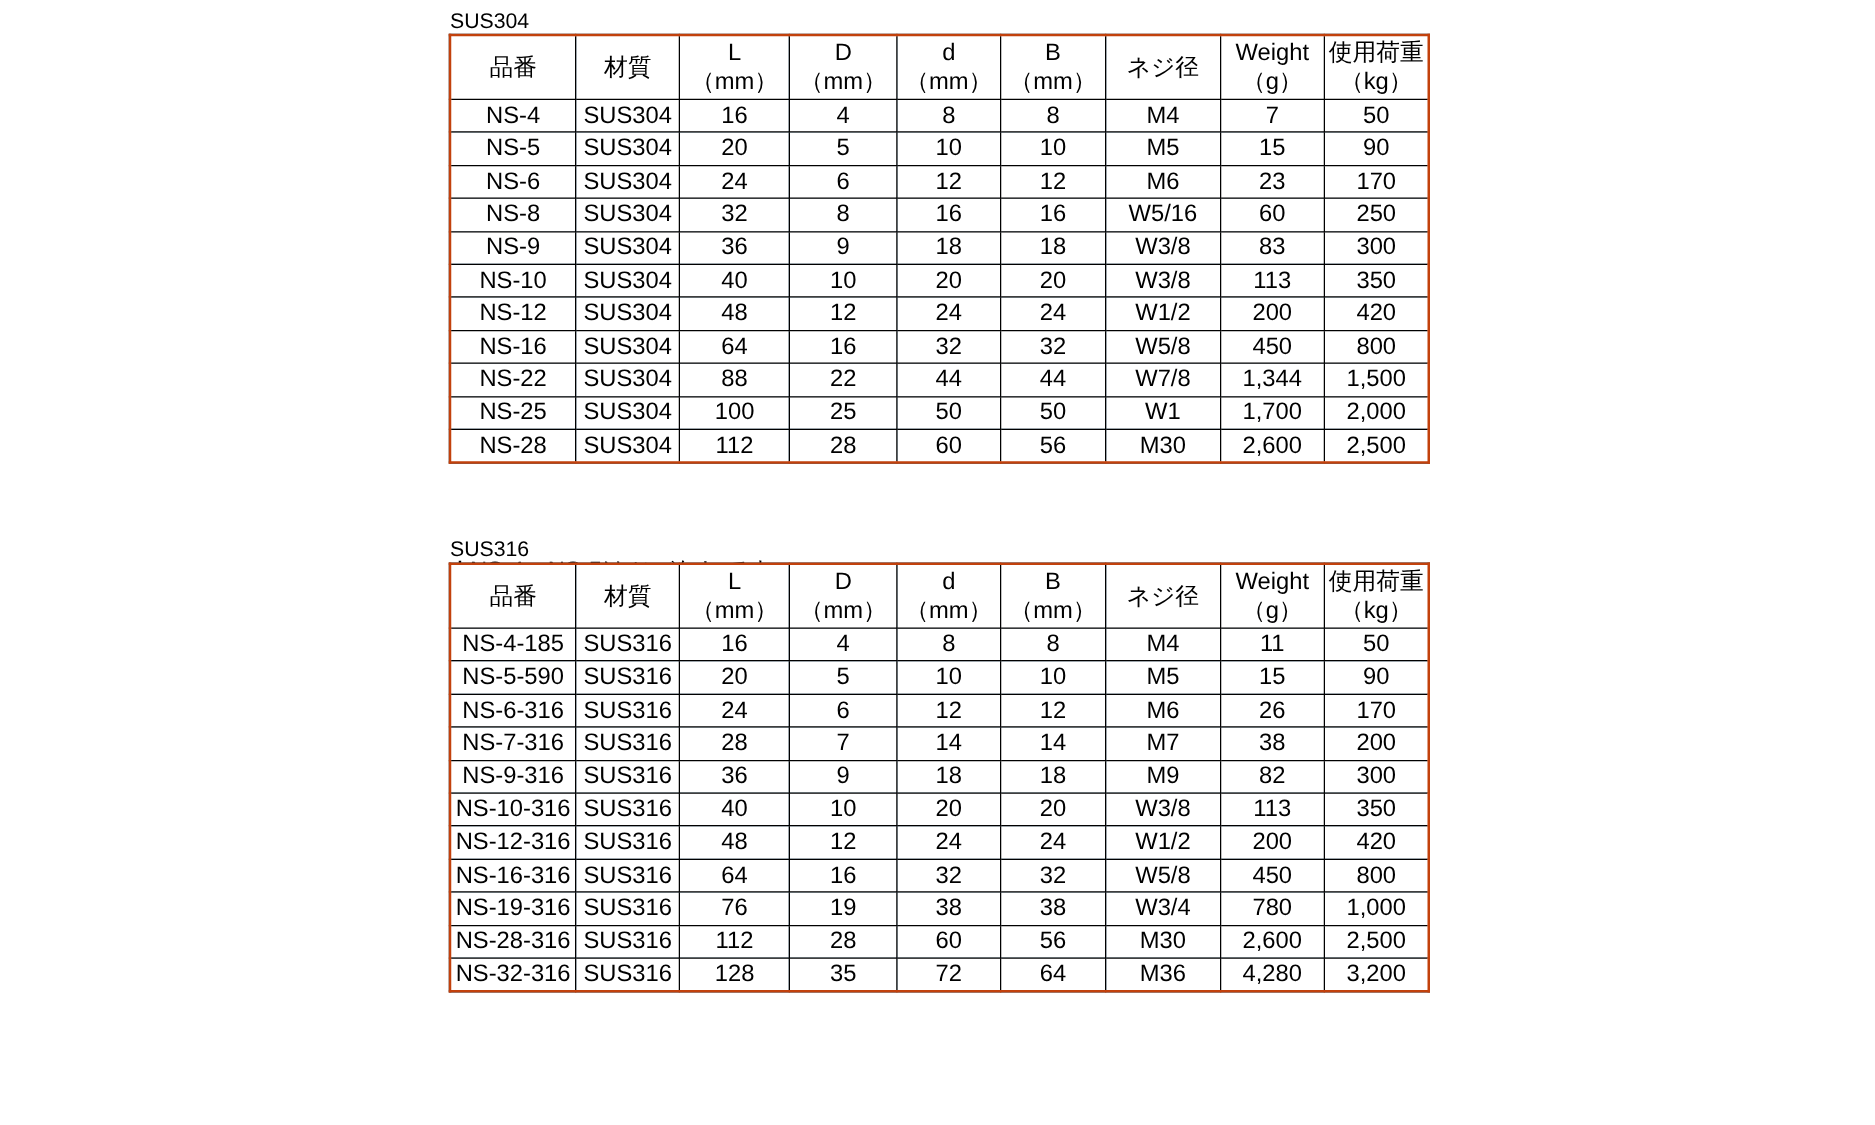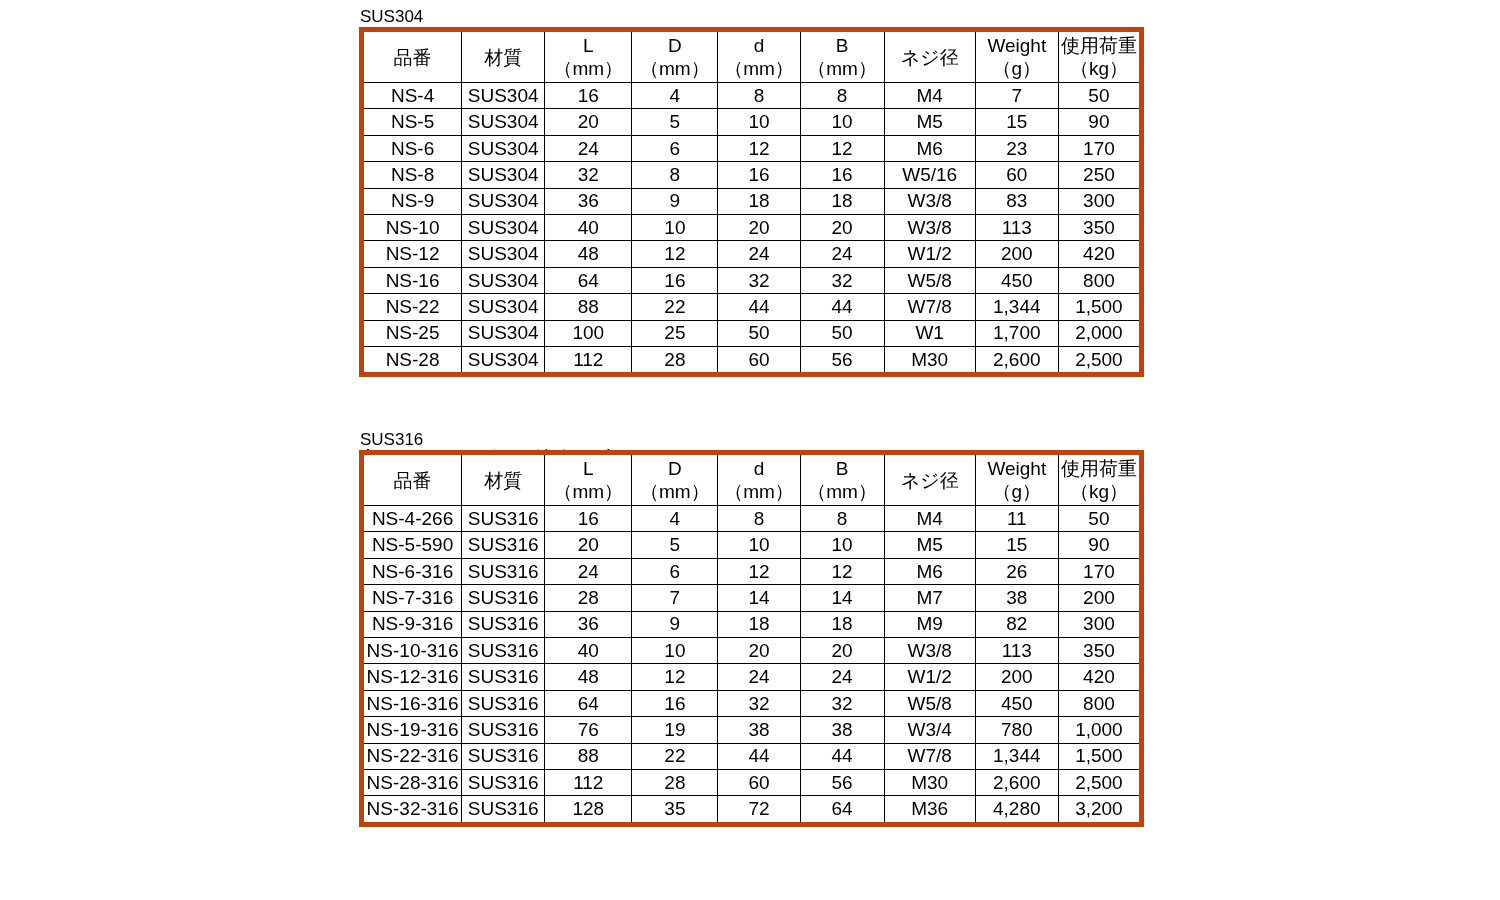--- a/index.html
+++ b/index.html
@@ -41,21 +41,21 @@
     white-space: nowrap;
     padding-left: 1px;
     margin-top: 48px;
   }
 
   table.spec {
     border-collapse: collapse;
     table-layout: fixed;
     width: 785px;
     background: #0c4a6e;
-    border: 5px solid #c2410c;
+    border: 2px solid #c2410c;
   }
   table.spec td, table.spec th {
     border: 1px solid #000000;
     text-align: center;
     vertical-align: middle;
     font-weight: normal;
     font-size: 19px;
     padding: 0;
     line-height: 1.15;
     color: #000000;
@@ -345,21 +345,21 @@
             <th>
               <span class="hdr-two">
                 <span class="l1">使用荷重</span>
                 <span class="l2">（kg）</span>
               </span>
             </th>
           </tr>
       </thead>
       <tbody>
           <tr>
-            <td>NS-4-266</td>
+            <td>NS-4-185</td>
             <td>SUS316</td>
             <td>16</td>
             <td>4</td>
             <td>8</td>
             <td>8</td>
             <td>M4</td>
             <td>11</td>
             <td>50</td>
           </tr>
           <tr>
@@ -444,31 +444,20 @@
             <td>SUS316</td>
             <td>76</td>
             <td>19</td>
             <td>38</td>
             <td>38</td>
             <td>W3/4</td>
             <td>780</td>
             <td>1,000</td>
           </tr>
           <tr>
-            <td>NS-22-316</td>
-            <td>SUS316</td>
-            <td>88</td>
-            <td>22</td>
-            <td>44</td>
-            <td>44</td>
-            <td>W7/8</td>
-            <td>1,344</td>
-            <td>1,500</td>
-          </tr>
-          <tr>
             <td>NS-28-316</td>
             <td>SUS316</td>
             <td>112</td>
             <td>28</td>
             <td>60</td>
             <td>56</td>
             <td>M30</td>
             <td>2,600</td>
             <td>2,500</td>
           </tr>

